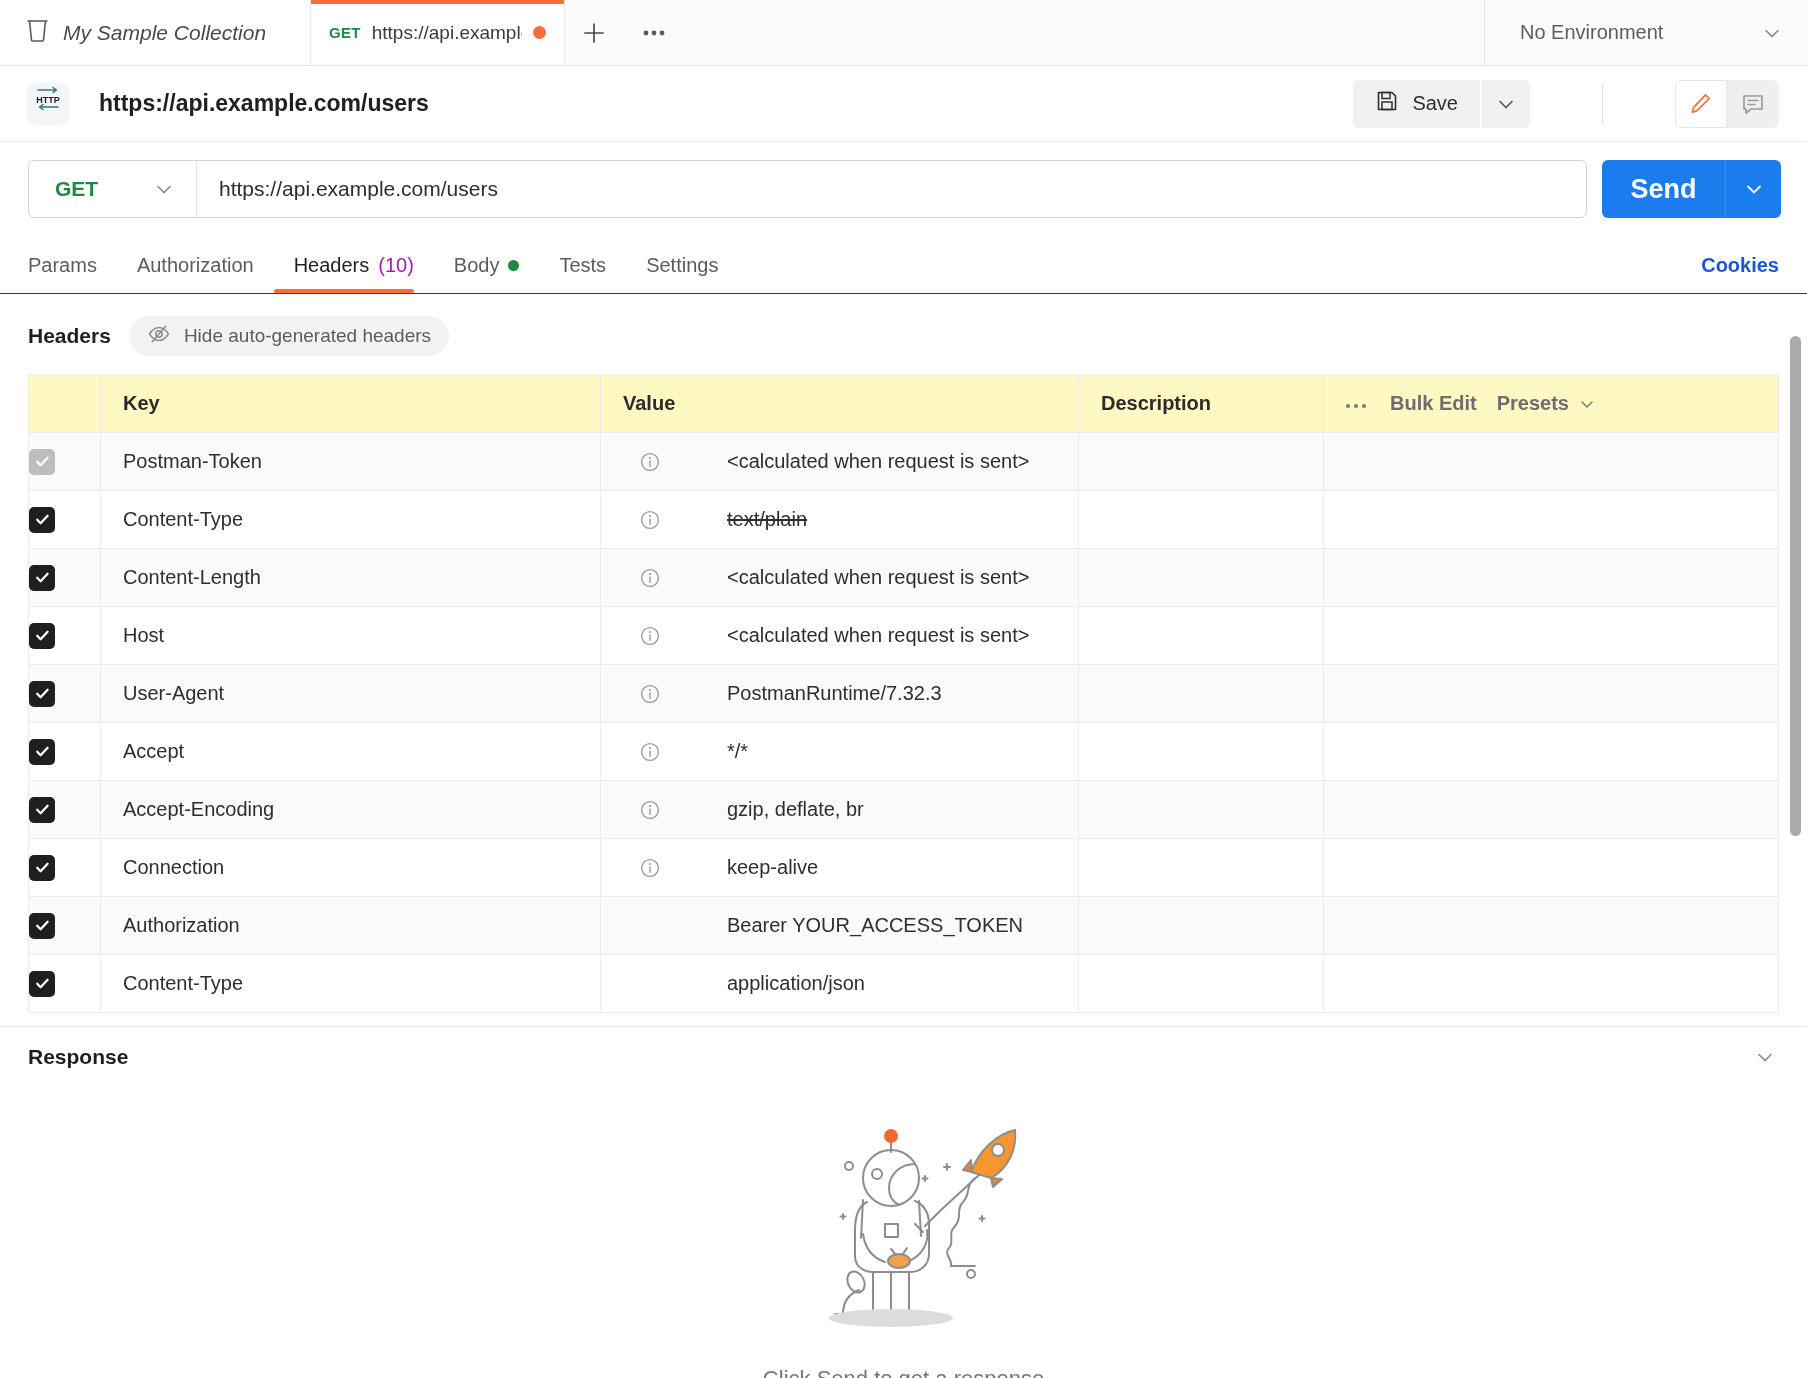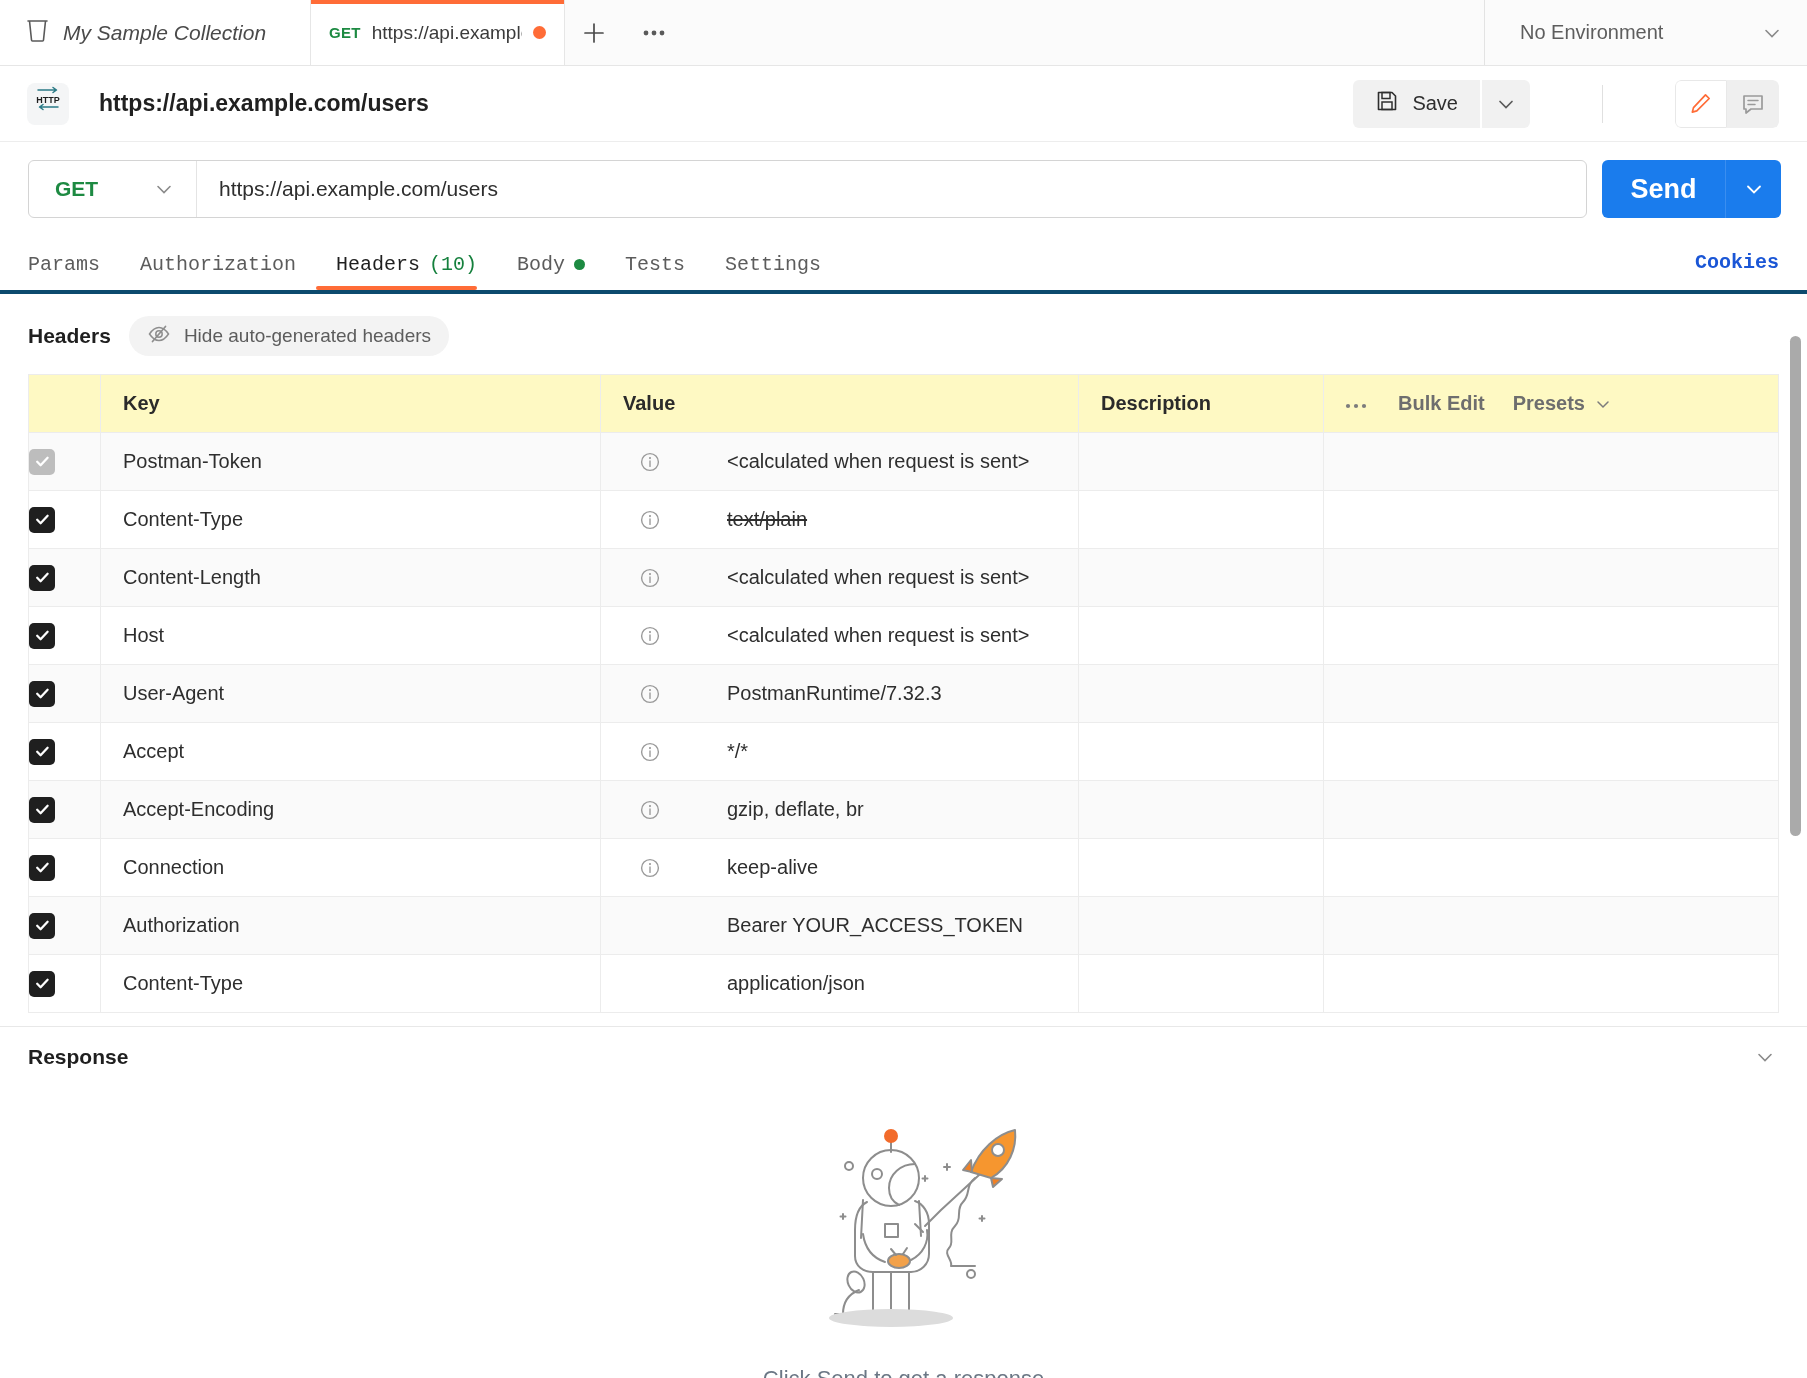--- a/index.html
+++ b/index.html
@@ -140,37 +140,36 @@
     display: flex; align-items: center; justify-content: center;
     width: 56px; height: 58px; background: #1a7ced;
     border-left: 1px solid #3a8ef0;
     border-radius: 0 6px 6px 0; cursor: pointer;
   }
 
   
   .req-tabs {
     display: flex; align-items: flex-end;
     padding: 0 28px 0 28px;
-    border-bottom: 4px solid #0c4a6e;
+    border-bottom: 1px solid #0c4a6e;
     height: 56px;
-    font-family: Liberation Mono, monospace;
   }
   .rtab {
     position: relative;
     display: flex; align-items: center; gap: 9px;
     height: 100%; padding: 0 20px;
     font-size: 20px; color: #5c5c5c; cursor: pointer; white-space: nowrap;
   }
   .rtab:first-child { padding-left: 0; }
   .rtab.active { color: #1f1f1f; }
   .rtab.active::after {
     content: ""; position: absolute; left: 0; right: 20px; bottom: 0;
     height: 4px; background: #ff6c37; border-radius: 2px;
   }
-  .rtab .count { color: #15803d; }
+  .rtab .count { color: #a21caf; }
   .green-dot { width: 11px; height: 11px; border-radius: 50%; background: #1d8a42; }
   .cookies-link {
     margin-left: auto; font-size: 20px; font-weight: 700;
     color: #1a56d6; cursor: pointer; padding-bottom: 16px;
   }
 
   
   .panel-title-row {
     display: flex; align-items: center; gap: 18px;
     padding: 22px 28px 18px 28px;
@@ -195,21 +194,21 @@
   }
   .htable thead th {
     background: #fef9c3; font-size: 20px; font-weight: 700; color: #2b2b2b;
   }
   .col-check { width: 72px; }
   .col-key   { width: 500px; }
   .col-val   { width: 478px; }
   .col-desc  { width: 245px; }
   .col-act   { width: auto; }
   .th-pad { padding-left: 22px; }
-  .th-actions { display: flex; align-items: flex-start; gap: 28px; padding-left: 20px; }
+  .th-actions { display: flex; align-items: flex-start; gap: 20px; padding-left: 20px; }
   .th-actions .mi { font-size: 20px; color: #6e6e6e; cursor: pointer; }
   .th-actions .presets { display: flex; align-items: center; gap: 9px; }
 
   tr.row-alt td { background: #fafafa; }
   .cb-cell { text-align: center; }
   .cbox {
     width: 26px; height: 26px; border-radius: 5px;
     display: inline-flex; align-items: center; justify-content: center;
     background: #1f1f1f; vertical-align: middle;
   }

